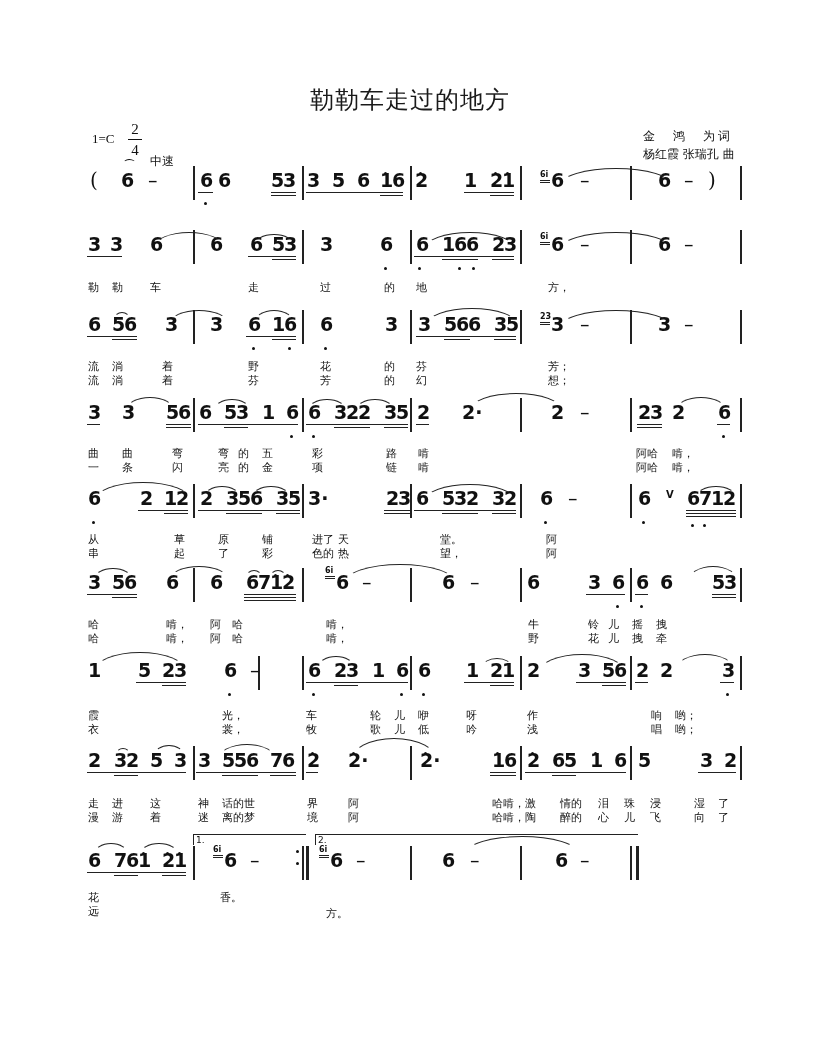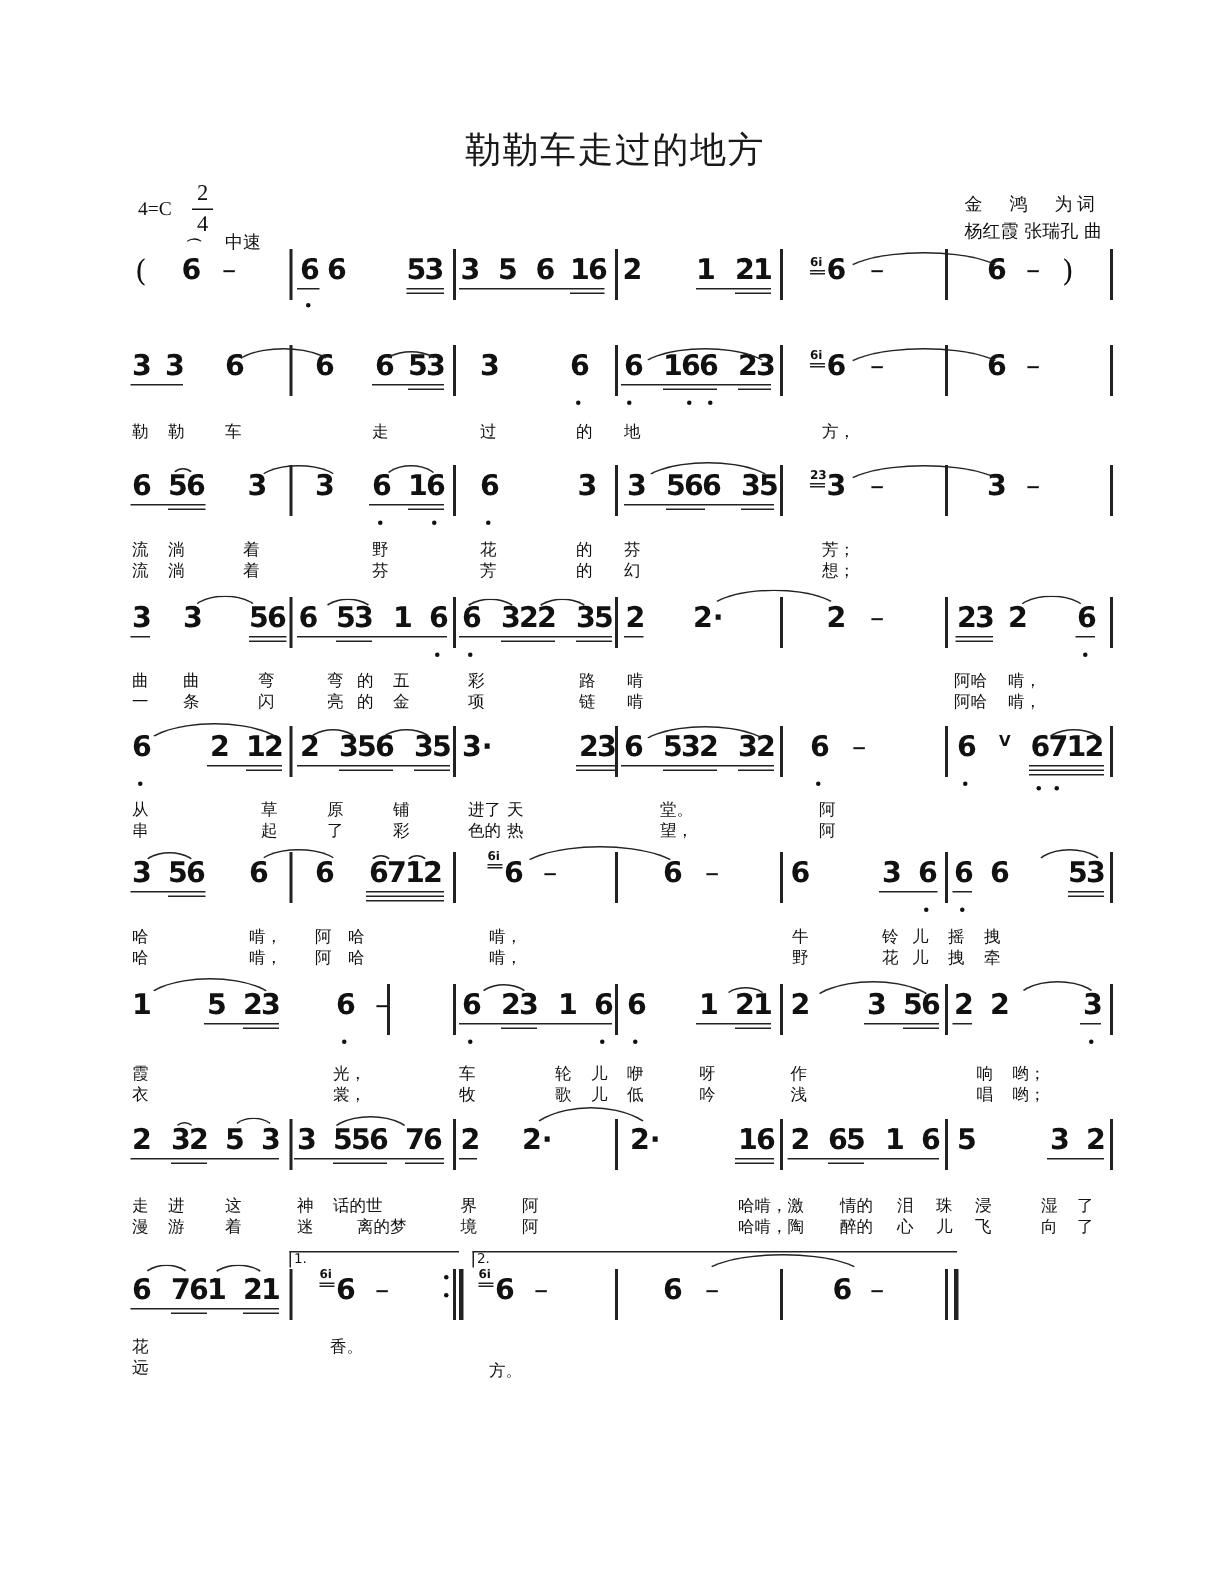--- a/index.html
+++ b/index.html
@@ -20,21 +20,21 @@
   .slur { position: absolute; border: 1.4px solid #222; border-bottom: none; border-left-color: transparent; border-right-color: transparent; border-radius: 50% 50% 0 0 / 100% 100% 0 0; border-top-color:#222; }
   .lyr { position: absolute; font-size: 11px; line-height: 13px; white-space: pre; letter-spacing: 0px; }
   .grace { position: absolute; font-size: 8px; font-weight: bold; line-height: 9px; }
   .paren { position: absolute; font-size: 20px; font-family: "DejaVu Serif", serif; }
   .volta { position: absolute; border-top: 1px solid #222; border-left: 1px solid #222; height: 10px; font-size: 9px; padding-left: 2px; line-height: 10px; }
 </style>
 </head>
 <body>
 
 <div class="abs title">勒勒车走过的地方</div>
-<div class="abs key">4=C</div>
+<div class="abs key">1=C</div>
 <div class="abs ts">
   <div>2</div>
   <div class="line"></div>
   <div>4</div>
 </div>
 <div class="abs tempo">中速</div>
 <div class="abs credit" style="left:643px;top:128px;">金　鸿　为词</div>
 <div class="abs credit" style="left:643px;top:146px;letter-spacing:0px;">杨红霞 张瑞孔 曲</div>
 
 <div id="score">
@@ -574,21 +574,21 @@
     <div class="lyr" style="left: 560px; top: 797px;">情的</div>
     <div class="lyr" style="left: 598px; top: 797px;">泪</div>
     <div class="lyr" style="left: 624px; top: 797px;">珠</div>
     <div class="lyr" style="left: 650px; top: 797px;">浸</div>
     <div class="lyr" style="left: 694px; top: 797px;">湿</div>
     <div class="lyr" style="left: 718px; top: 797px;">了</div>
     <div class="lyr" style="left: 88px; top: 811px;">漫</div>
     <div class="lyr" style="left: 112px; top: 811px;">游</div>
     <div class="lyr" style="left: 150px; top: 811px;">着</div>
     <div class="lyr" style="left: 198px; top: 811px;">迷</div>
-    <div class="lyr" style="left: 222px; top: 811px; margin-left: 16px;">离的梦</div>
+    <div class="lyr" style="left: 222px; top: 811px;">离的梦</div>
     <div class="lyr" style="left: 307px; top: 811px;">境</div>
     <div class="lyr" style="left: 348px; top: 811px;">阿</div>
     <div class="lyr" style="left: 492px; top: 811px;">哈啃，陶</div>
     <div class="lyr" style="left: 560px; top: 811px;">醉的</div>
     <div class="lyr" style="left: 598px; top: 811px;">心</div>
     <div class="lyr" style="left: 624px; top: 811px;">儿</div>
     <div class="lyr" style="left: 650px; top: 811px;">飞</div>
     <div class="lyr" style="left: 694px; top: 811px;">向</div>
     <div class="lyr" style="left: 718px; top: 811px;">了</div>
     <div class="lyr" style="left: 88px; top: 891px;">花</div>

